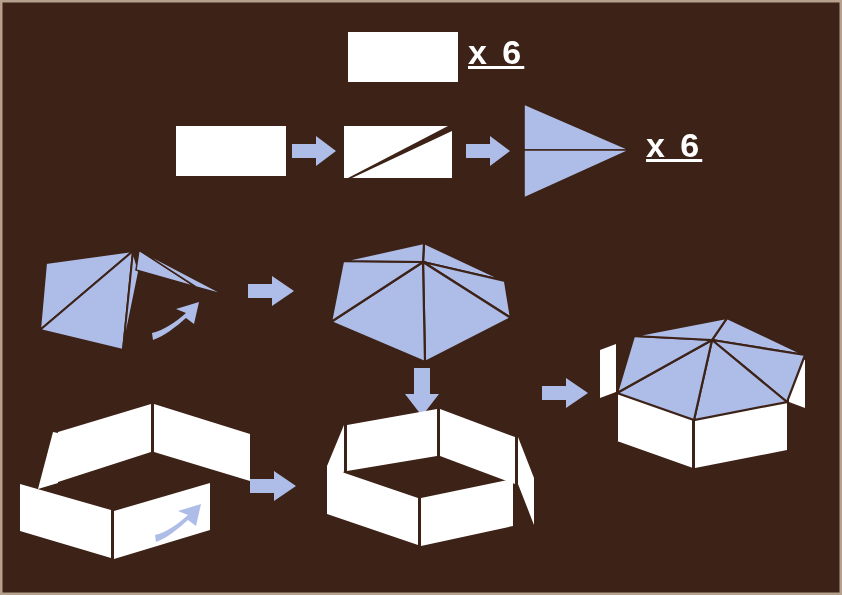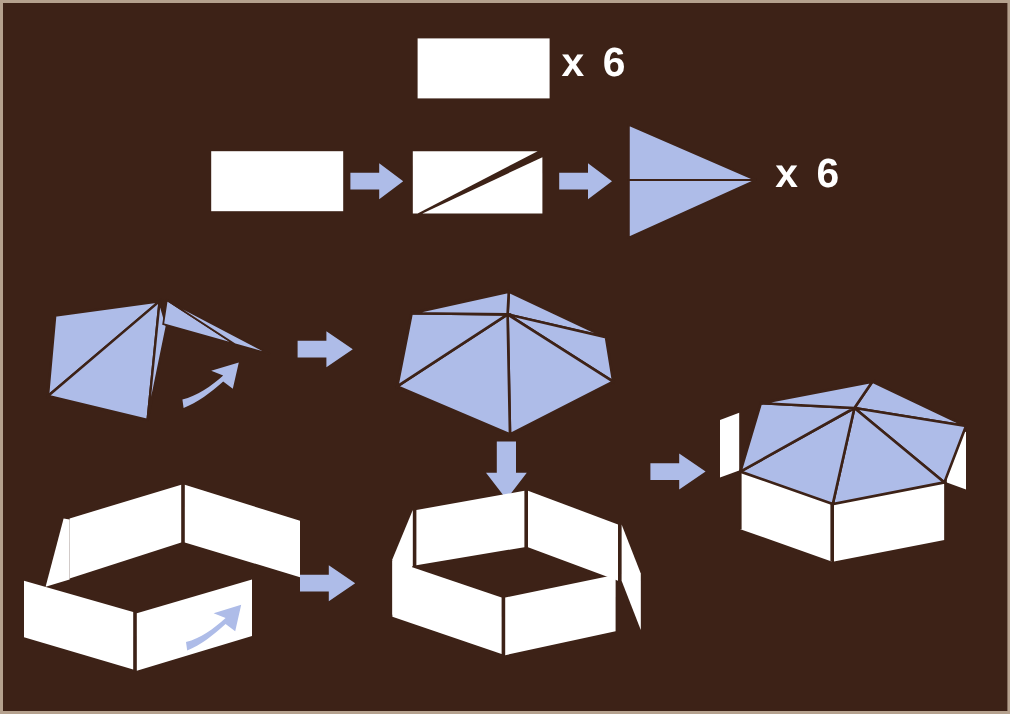--- a/index.html
+++ b/index.html
@@ -26,20 +26,21 @@
   .mult-label {
     position: absolute;
     color: #FFFFFF;
     font-family: "Liberation Sans", sans-serif;
     font-weight: bold;
     font-size: 34px;
     letter-spacing: 3px;
     line-height: 1;
     white-space: nowrap;
     user-select: none;
+    text-decoration: underline;
   }
   #label-rect-count { left: 468px; top: 35px; }
   #label-tri-count  { left: 646px; top: 128px; }
 </style>
 </head>
 <body>
 
 <div id="page">
 
   <svg id="diagram-svg" viewBox="0 0 842 595" xmlns="http://www.w3.org/2000/svg">

